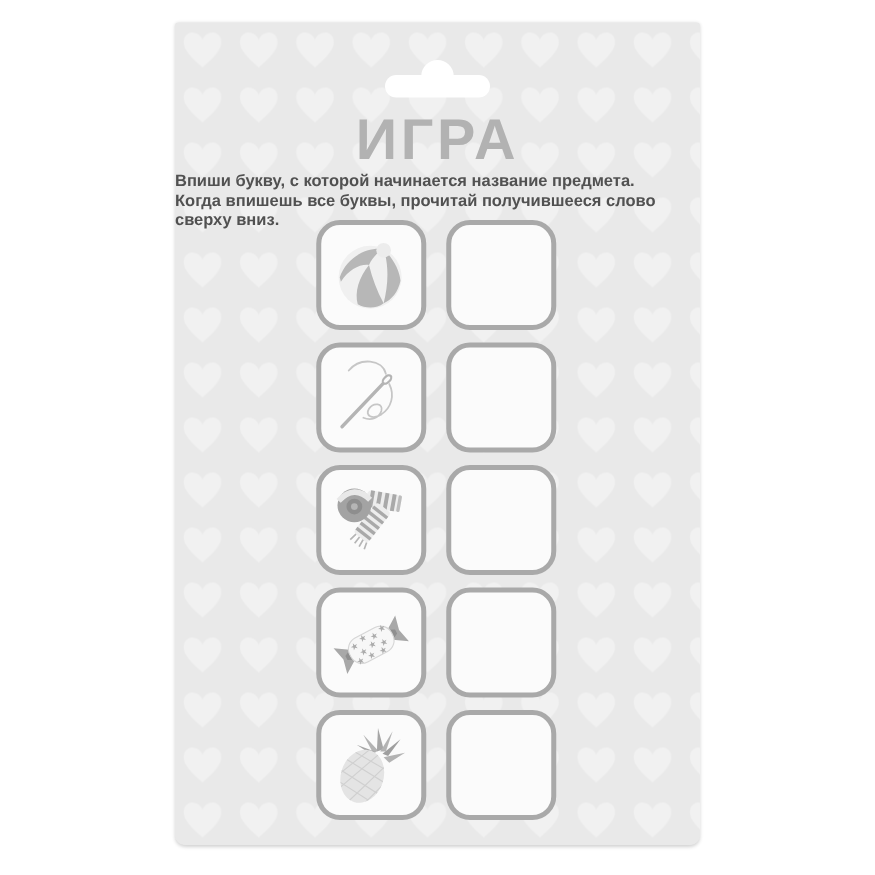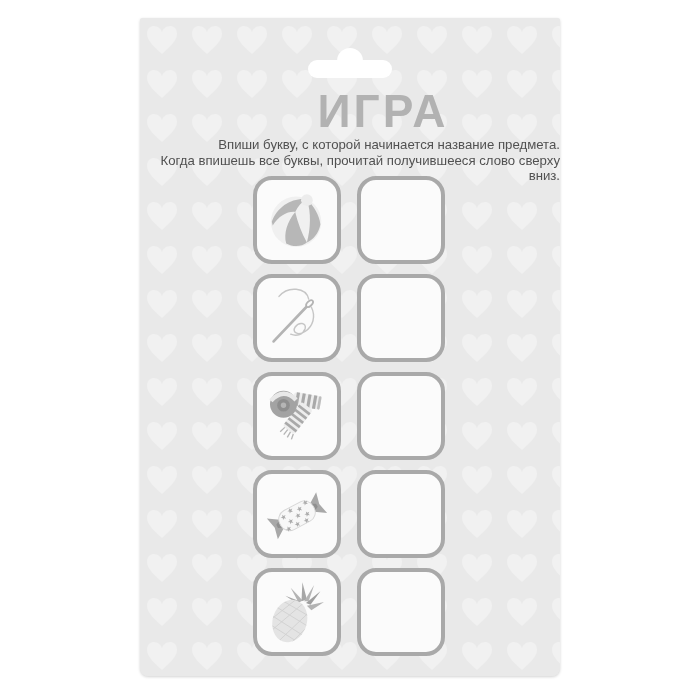--- a/index.html
+++ b/index.html
@@ -19,26 +19,25 @@
     box-shadow: 0 1px 3px rgba(0,0,0,0.18);
     overflow: hidden;
   }
   .hearts { position: absolute; left: 0; top: 0; }
   .hang   { position: absolute; left: 158px; top: 26px; }
   .title {
     position: absolute; top: 66px; left: 0; width: 100%;
     text-align: center;
     font-size: 46px; font-weight: bold; letter-spacing: 3px;
     color: var(--title, #b2b2b2);
-    padding-left: 33px;
   }
   .instr {
     position: absolute; top: 119px; left: 0; width: 100%;
-    text-align: right;
-    font-size: 13.2px; line-height: 15.5px; font-weight: normal;
+    text-align: left;
+    font-size: 13.2px; line-height: 15.5px; font-weight: bold;
     color: var(--text, #515151);
   }
   .grid {
     position: absolute; left: 113px; top: 158px;
     display: flex; flex-direction: column; gap: 10px;
   }
   .row { display: flex; gap: 16px; }
   .box {
     width: 88px; height: 88px; box-sizing: border-box;
     border: 4.5px solid var(--box_border, #a9a9a9);

